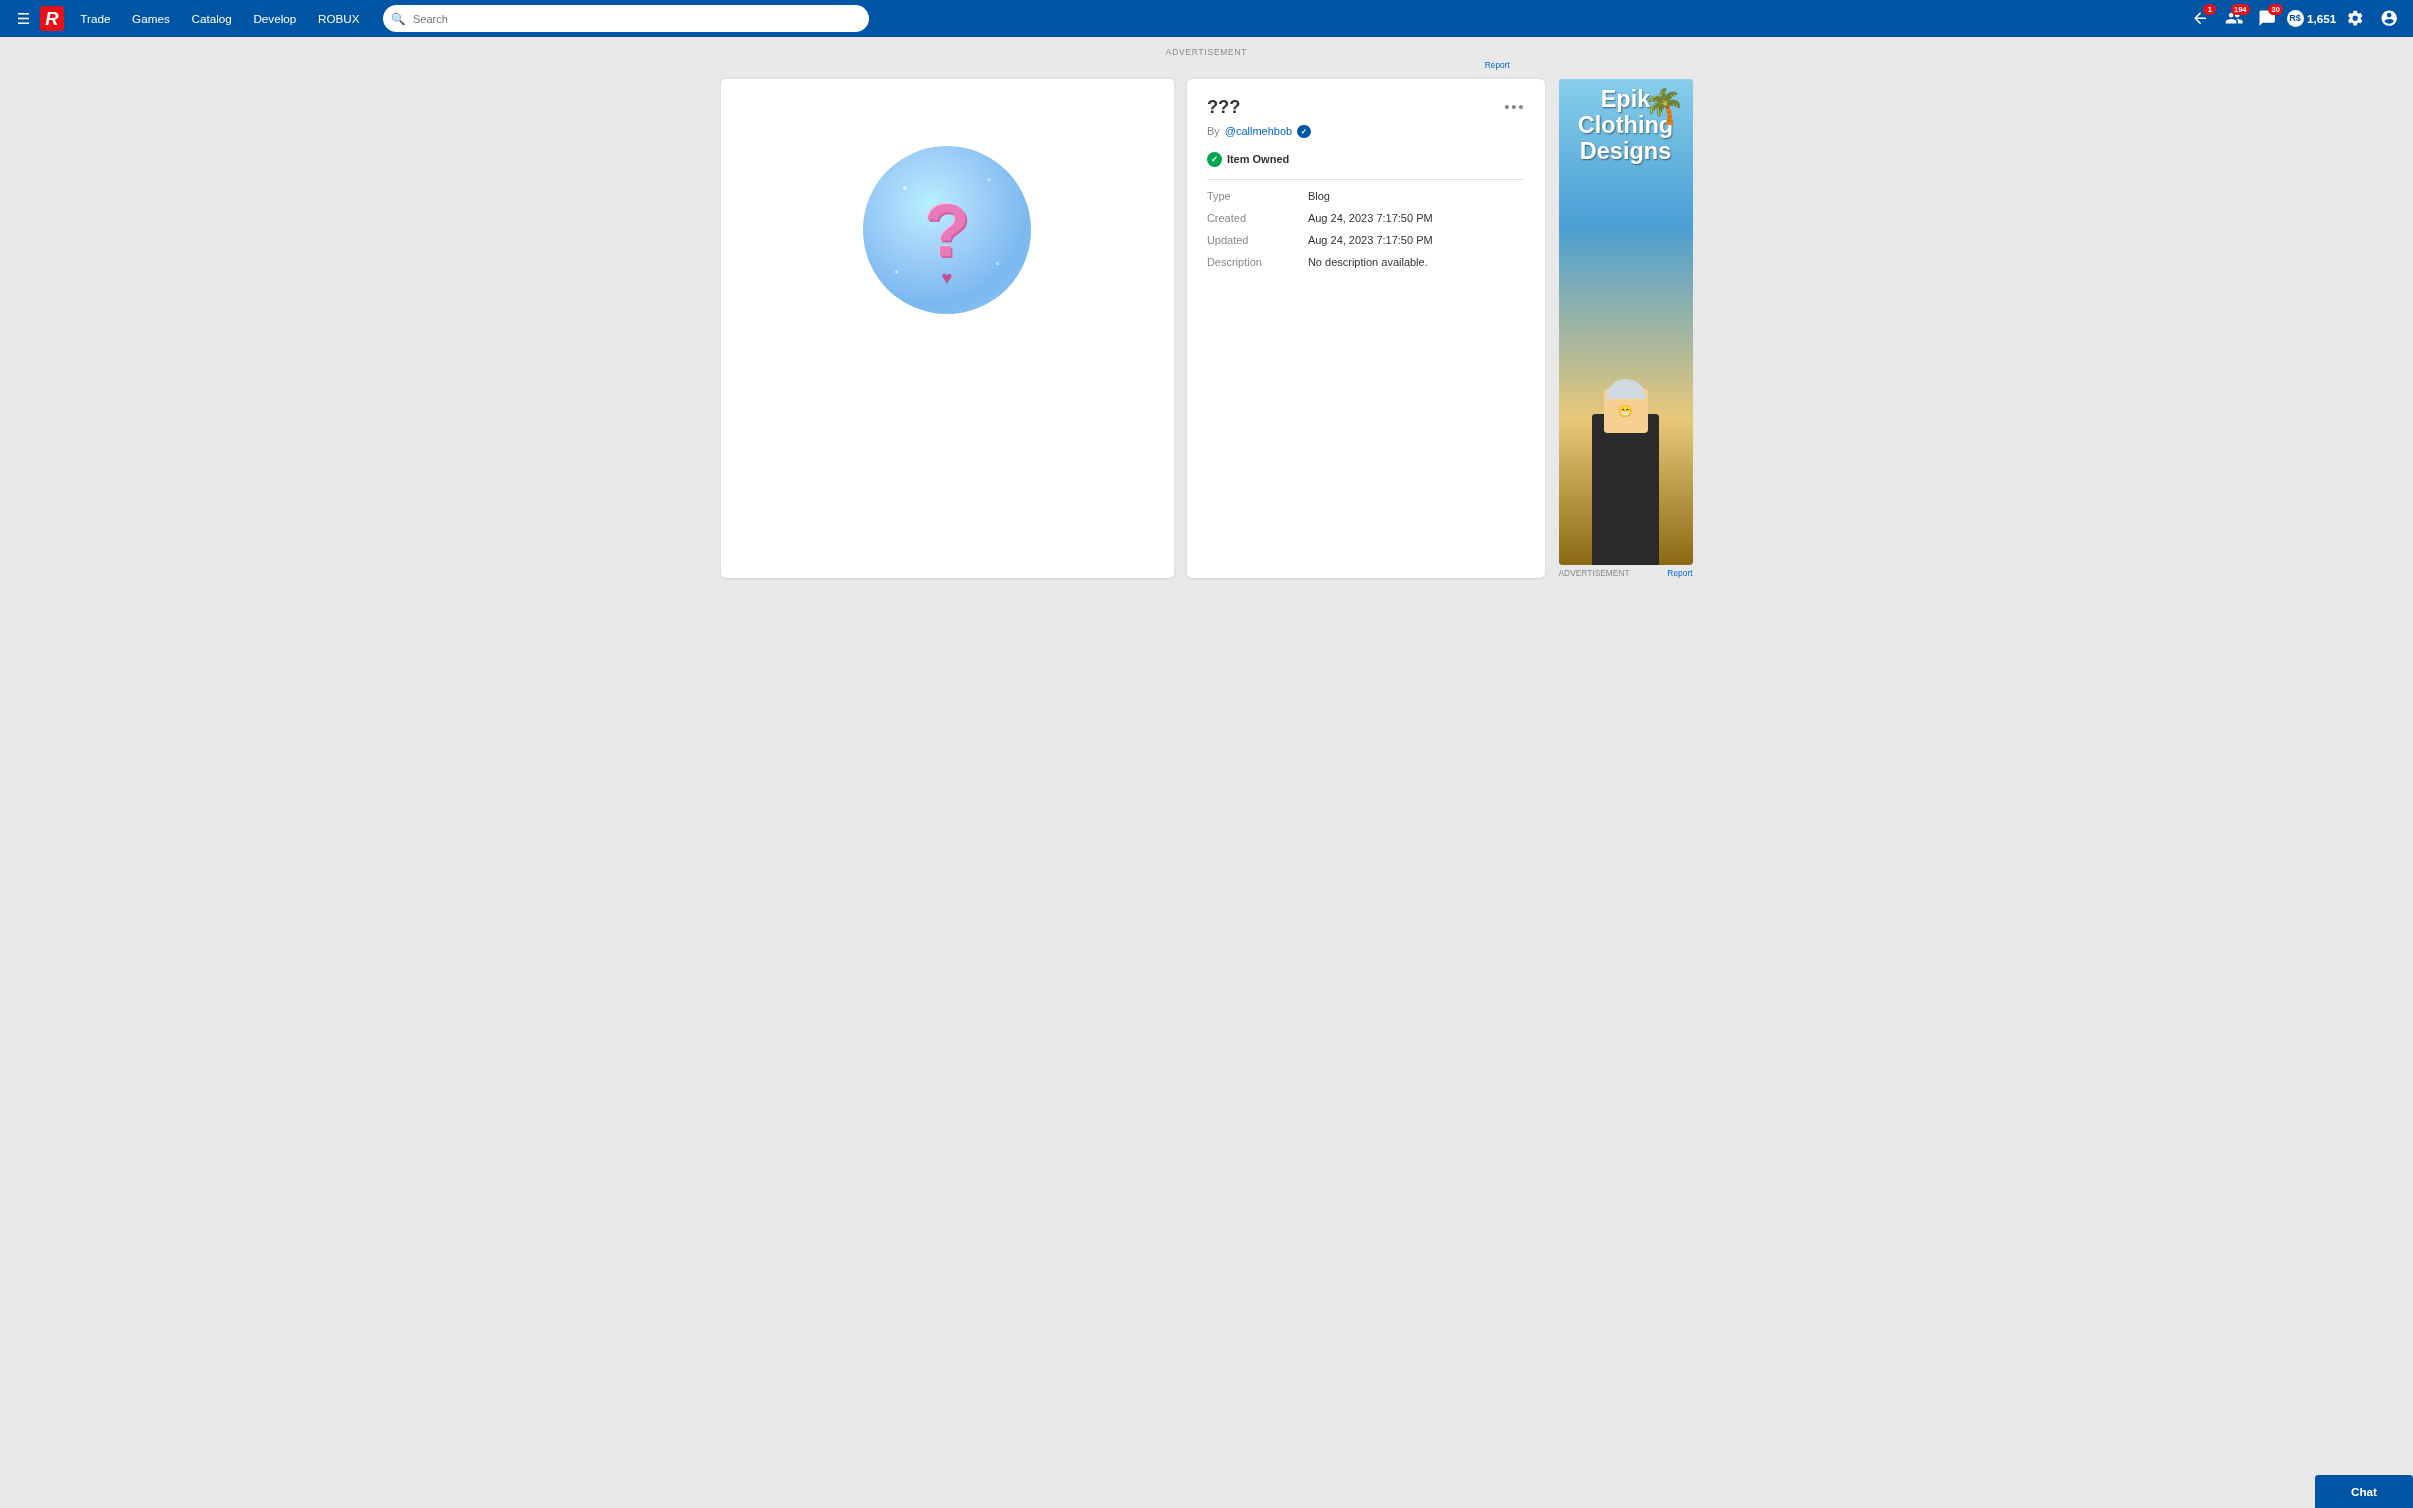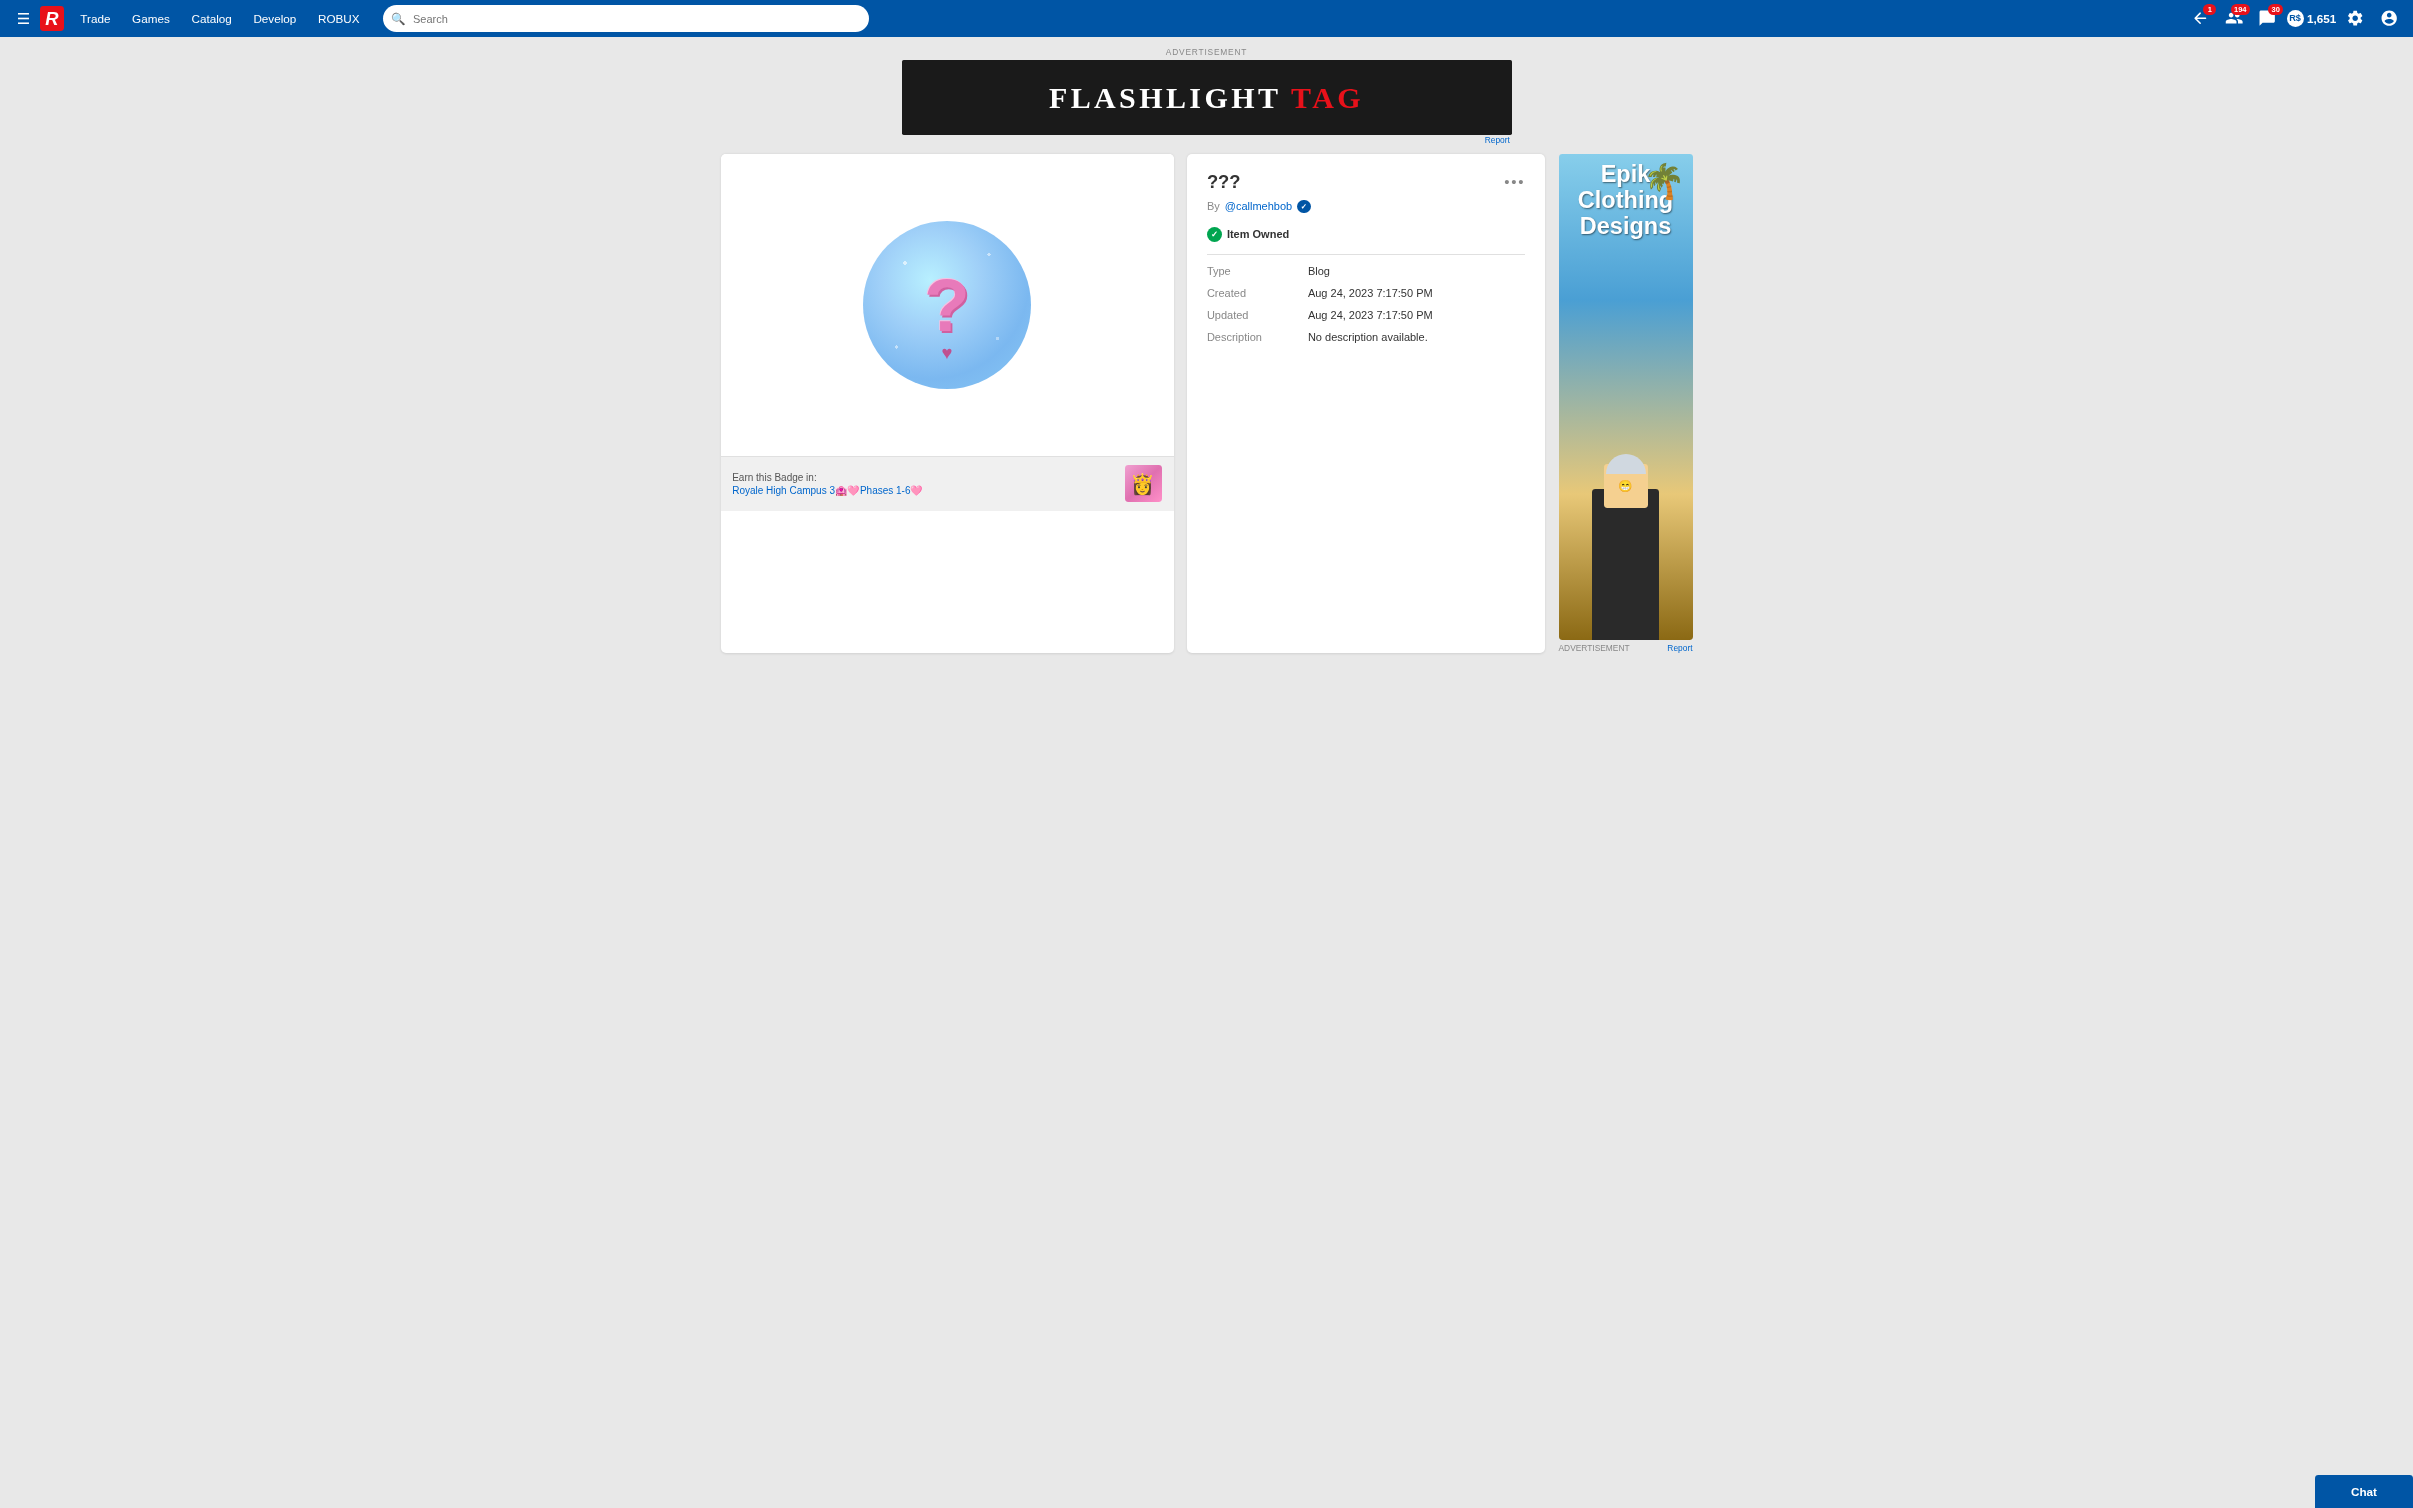--- a/index.html
+++ b/index.html
@@ -528,49 +528,35 @@
         <svg viewBox="0 0 24 24">
             <path d="M12 2C6.48 2 2 6.48 2 12s4.48 10 10 10 10-4.48 10-10S17.52 2 12 2zm0 3c1.66 0 3 1.34 3 3s-1.34 3-3 3-3-1.34-3-3 1.34-3 3-3zm0 14.2c-2.5 0-4.71-1.28-6-3.22.03-1.99 4-3.08 6-3.08 1.99 0 5.97 1.09 6 3.08-1.29 1.94-3.5 3.22-6 3.22z"></path>
           </svg>
       </div>
     </div>
   </nav>
 
   <div class="ad-banner-container">
     <div style="width:610px">
       <div class="ad-label">ADVERTISEMENT</div>
-      <div class="ad-banner">
-        <span class="ad-banner-text">
-          <span>FLASHLIGHT </span><span class="red">TAG</span>
-        </span>
-      </div>
       <div class="ad-report-row">
         <span></span>
         <span class="sidebar-ad-report">Report</span>
       </div>
     </div>
   </div>
 
   <div class="content-area">
 
     <div class="badge-card">
       <div class="badge-image-area">
         <div class="badge-image">
           <div class="badge-sparkles"></div>
           <span class="badge-question-mark">?</span>
           <span class="badge-heart">♥</span>
-        </div>
-      </div>
-      <div class="earn-badge-footer">
-        <div>
-          <div class="earn-badge-text">Earn this Badge in:</div>
-          <a class="earn-badge-link">Royale High Campus 3🏩🩷Phases 1-6🩷</a>
-        </div>
-        <div class="earn-badge-thumbnail">
-          <span class="earn-badge-thumbnail-inner">👸</span>
         </div>
       </div>
     </div>
 
     <div class="badge-info-panel">
       <div class="badge-title-row">
         <h1 class="badge-title">???</h1>
         <span class="three-dots">•••</span>
       </div>
       <div class="badge-creator-row">

